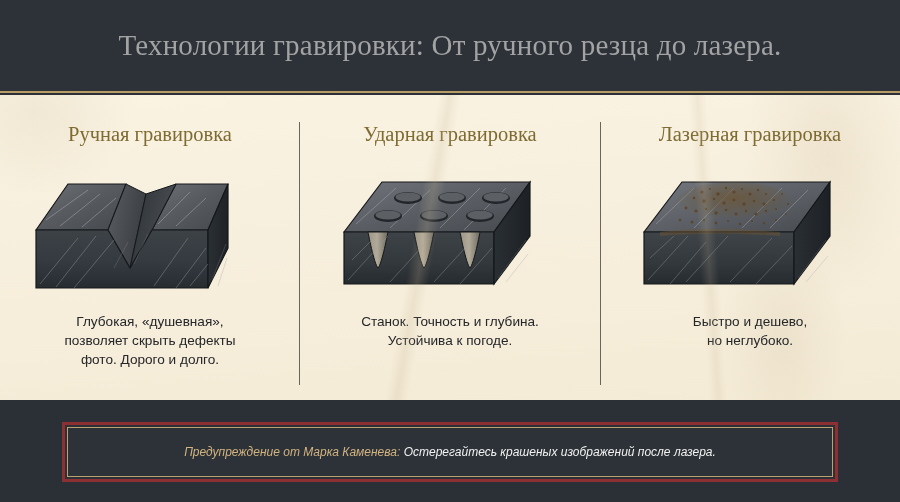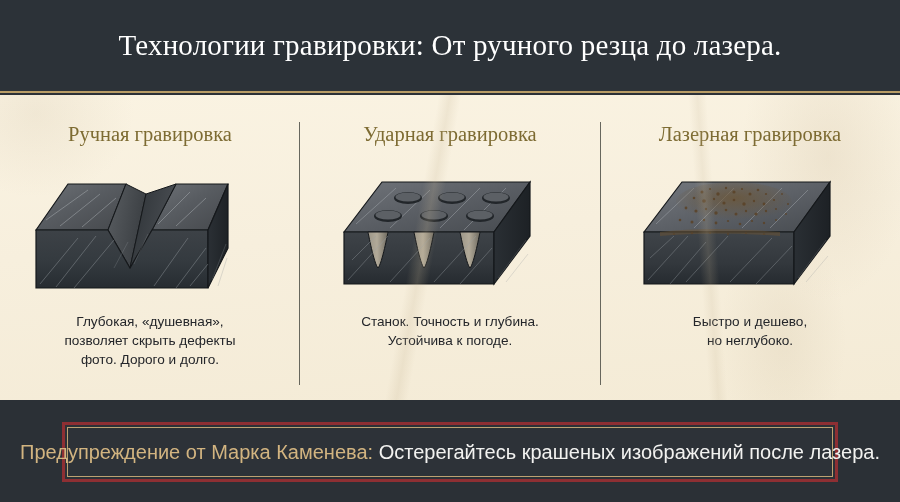--- a/index.html
+++ b/index.html
@@ -29,21 +29,21 @@
     background: #2c3238;
     border-bottom: 2px solid #b89c66;
     box-sizing: border-box;
     display: flex;
     align-items: center;
     justify-content: center;
   }
   .header-title {
     font-family: "Liberation Serif", serif;
     font-size: 29px;
-    color: #ffffff;
+    color: #a3a3a3;
     letter-spacing: 0.2px;
     text-align: center;
     white-space: nowrap;
   }
 
   
   .body-panel {
     position: absolute;
     left: 0; top: 95px;
     width: 900px;
@@ -141,25 +141,26 @@
     height: 100%;
     box-sizing: border-box;
     border: 1px solid #bda271;
     background: #2d3238;
     display: flex;
     flex-direction: column;
     align-items: center;
     justify-content: center;
   }
   .banner-line {
-    font-size: 20px;
+    font-size: 12px;
     line-height: 22px;
     color: #f2f2f0;
     text-align: left;
     white-space: nowrap;
+    font-style: italic;
   }
   .banner-label {
     color: #d2b480;
   }
 </style>
 </head>
 <body>
 
 <div id="infographic">
 

